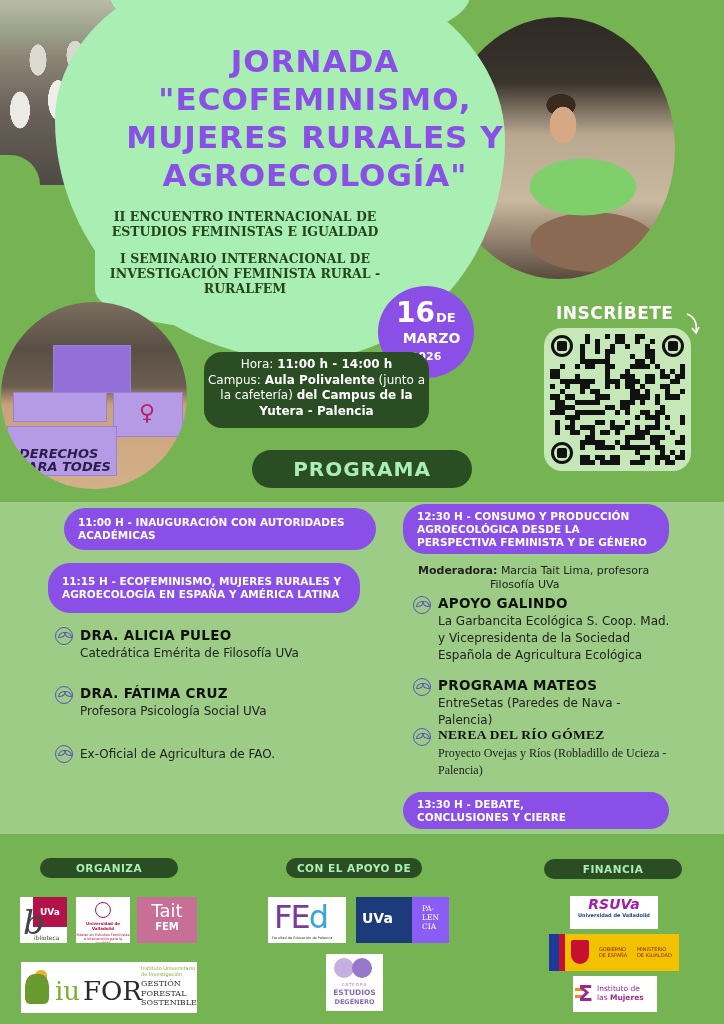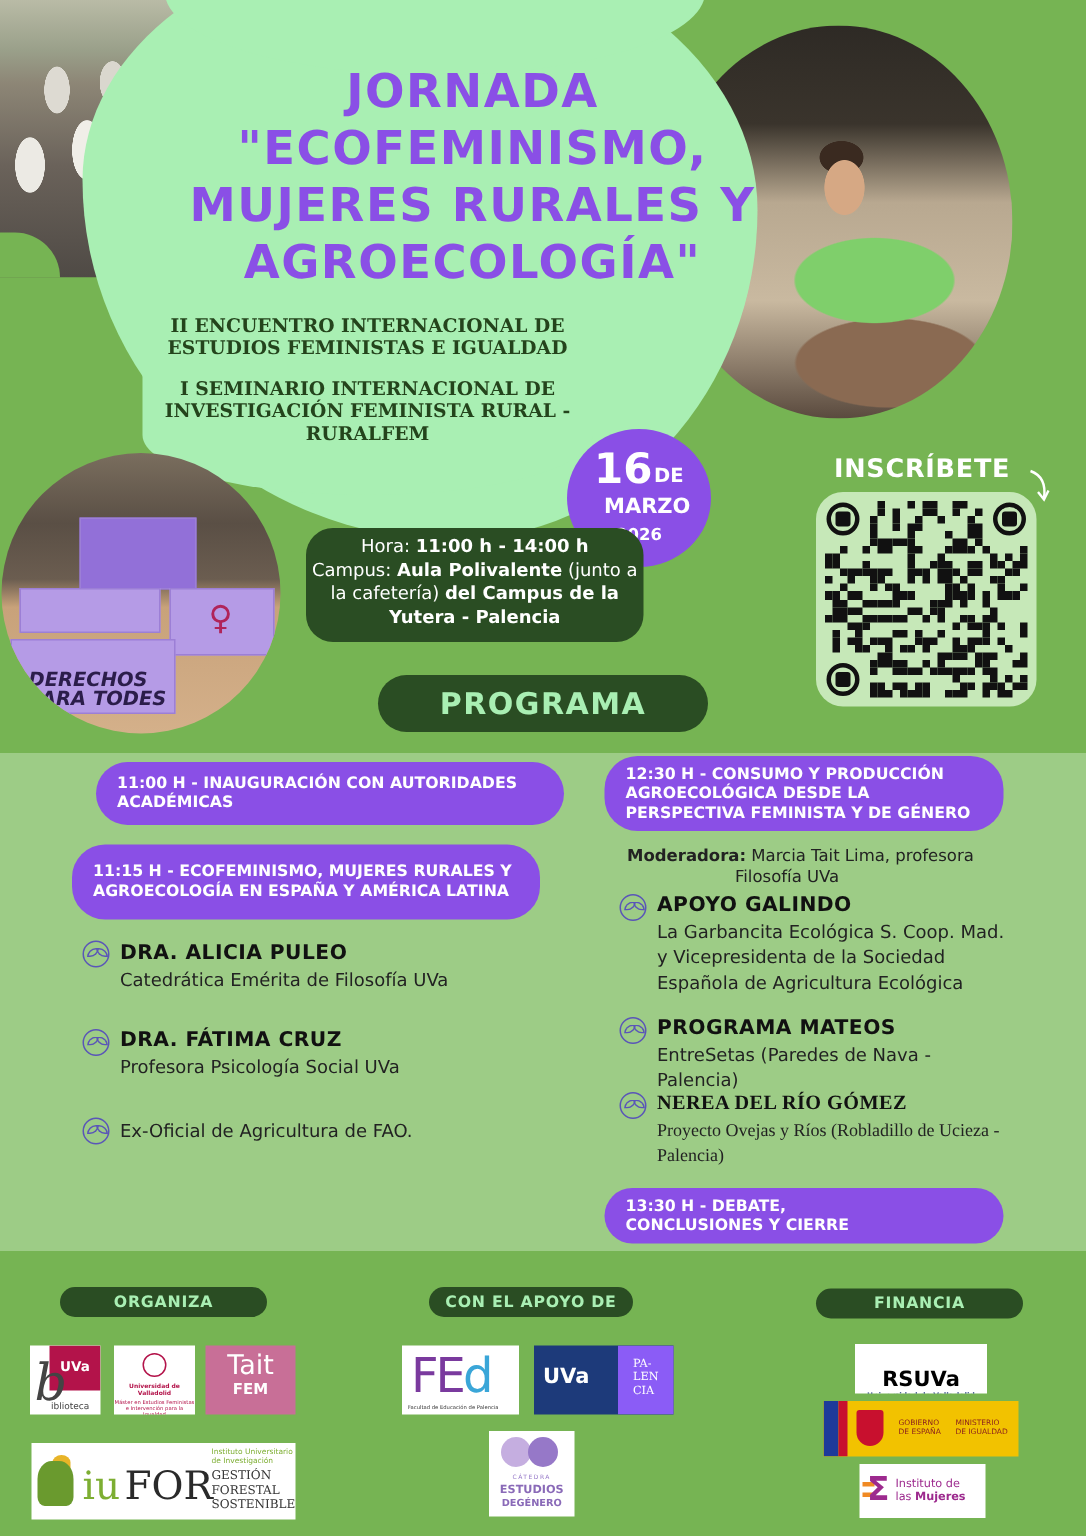--- a/index.html
+++ b/index.html
@@ -201,21 +201,21 @@
     .logo-uvapal .uva { position: absolute; left: 6px; top: 13px; color: #fff; font-weight: bold; font-size: 14px; }
     .logo-uvapal .pal { position: absolute; left: 46px; top: 0; width: 47px; height: 46px; background: #8b5cf6; color: #fff; font-family: "DejaVu Serif", serif; font-size: 7.5px; line-height: 9px; padding: 7px 0 0 10px; margin-left: 10px; }
     .logo-catedra { left: 326px; top: 954px; width: 57px; height: 57px; text-align: center; }
     .logo-catedra .c1 { position: absolute; left: 8px; top: 4px; width: 20px; height: 20px; border-radius: 50%; background: #c5aee0; }
     .logo-catedra .c2 { position: absolute; left: 26px; top: 4px; width: 20px; height: 20px; border-radius: 50%; background: #9678c8; }
     .logo-catedra .t { position: absolute; left: 0; right: 0; top: 28px; font-size: 4px; color: #9678c8; letter-spacing: 1px; }
     .logo-catedra .e { position: absolute; left: 0; right: 0; top: 34px; font-size: 7.5px; font-weight: bold; color: #8a6ab8; }
     .logo-catedra .g { position: absolute; left: 0; right: 0; top: 44px; font-size: 6.5px; font-weight: bold; color: #8a6ab8; }
 
     .logo-rsuva { left: 570px; top: 896px; width: 88px; height: 33px; text-align: center; }
-    .logo-rsuva .r { font-weight: bold; font-size: 14px; color: #000000; margin-top: 16px; line-height: 16px; }
+    .logo-rsuva .r { font-weight: bold; font-size: 14px; color: #a21caf; margin-top: 0; line-height: 16px; font-style: italic; }
     .logo-rsuva .u { font-size: 5px; color: #1d3a7a; font-weight: bold; }
     .logo-gob { left: 549px; top: 934px; width: 130px; height: 37px; background: #f2c200; }
     .logo-gob .eu { position: absolute; left: 0; top: 0; width: 10px; height: 37px; background: #1d3a9a; }
     .logo-gob .redband { position: absolute; left: 10px; top: 0; width: 6px; height: 37px; background: #c8102e; }
     .logo-gob .shield { position: absolute; left: 22px; top: 6px; width: 18px; height: 24px; background: #c8102e; border-radius: 2px 2px 9px 9px; }
     .logo-gob .g1 { position: absolute; left: 50px; top: 12px; font-size: 5px; color: #8a1d1d; line-height: 6px; }
     .logo-gob .g2 { position: absolute; left: 88px; top: 12px; font-size: 5px; color: #8a1d1d; line-height: 6px; }
     .logo-mujeres { left: 573px; top: 976px; width: 84px; height: 36px; }
     .logo-mujeres .sig { position: absolute; left: 5px; top: 6px; font-size: 22px; font-weight: bold; color: #9d2a8e; line-height: 24px; }
     .logo-mujeres .bar1 { position: absolute; left: 2px; top: 12px; width: 8px; height: 3px; background: #f08a24; }

